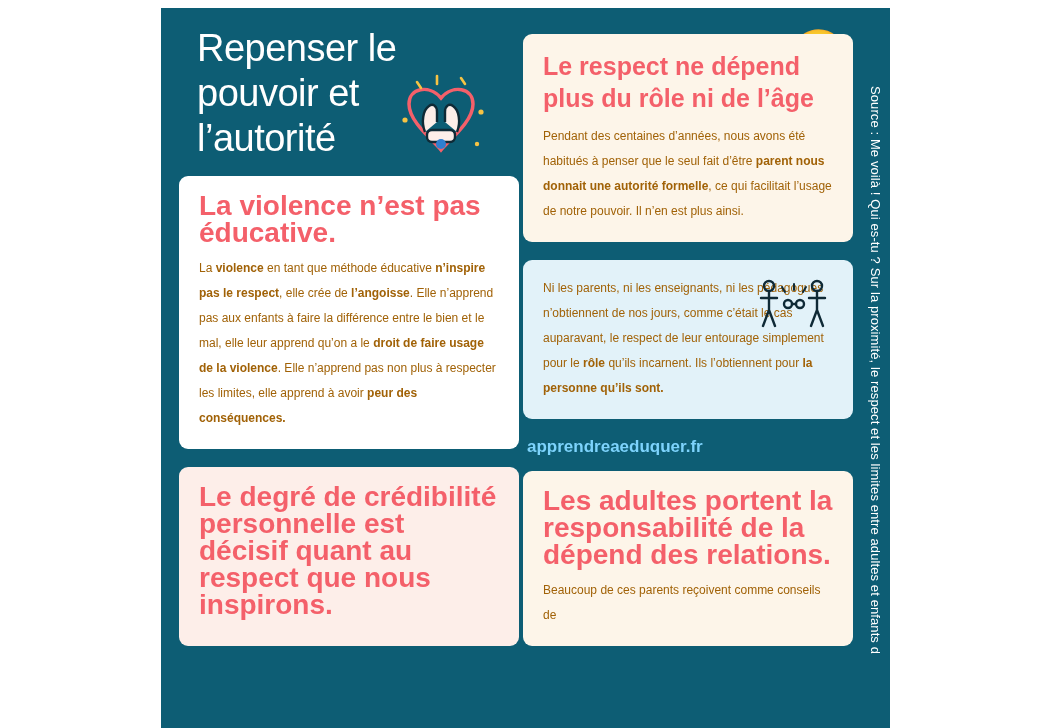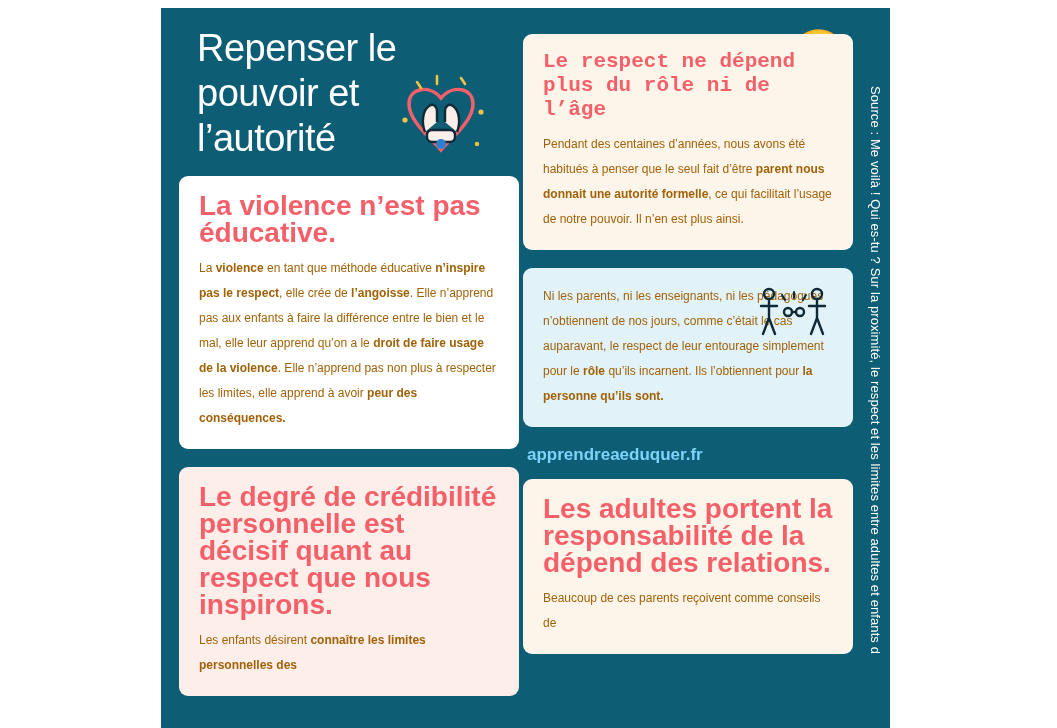--- a/index.html
+++ b/index.html
@@ -51,21 +51,21 @@
   .card.blush { background: #fdeee9; }
   .card.white { background: #ffffff; }
   .card.ice   { background: #e2f2f9; }
   .card h2 {
     margin: 0 0 10px 0;
     color: #f4606a;
     font-size: 28px;
     line-height: 27px;
     font-weight: bold;
   }
-  .card h2.small { font-size: 21px; line-height: 24px; font-family: Liberation Mono, monospace; }
+  .card h2.small { font-size: 25px; line-height: 32px; }
   .card p {
     margin: 0;
     color: #a16207;
     font-size: 12px;
     line-height: 25px;
   }
   .card p b { font-weight: bold; }
   .site {
     color: #7dd3fc;
     font-size: 17px;
@@ -136,21 +136,20 @@
   <div class="col-left">
     <div style="height:160px"></div>
 
     <div class="card white">
       <h2>La violence n’est pas éducative.</h2>
       <p>La <b>violence</b> en tant que méthode éducative <b>n’inspire pas le respect</b>, elle crée de <b>l’angoisse</b>. Elle n’apprend pas aux enfants à faire la différence entre le bien et le mal, elle leur apprend qu’on a le <b>droit de faire usage de la violence</b>. Elle n’apprend pas non plus à respecter les limites, elle apprend à avoir <b>peur des conséquences.</b></p>
     </div>
 
     <div class="card blush">
       <h2>Le degré de crédibilité personnelle est décisif quant au respect que nous inspirons.</h2>
-      <p>Les enfants désirent <b>connaître les limites personnelles des</b></p>
     </div>
   </div>
 
   <div class="col-right">
     <div style="height:18px"></div>
 
     <div class="card cream">
       <h2 class="small">Le respect ne dépend plus du rôle ni de l’âge</h2>
       <p>Pendant des centaines d’années, nous avons été habitués à penser que le seul fait d’être <b>parent nous donnait une autorité formelle</b>, ce qui facilitait l’usage de notre pouvoir. Il n’en est plus ainsi.</p>
     </div>

